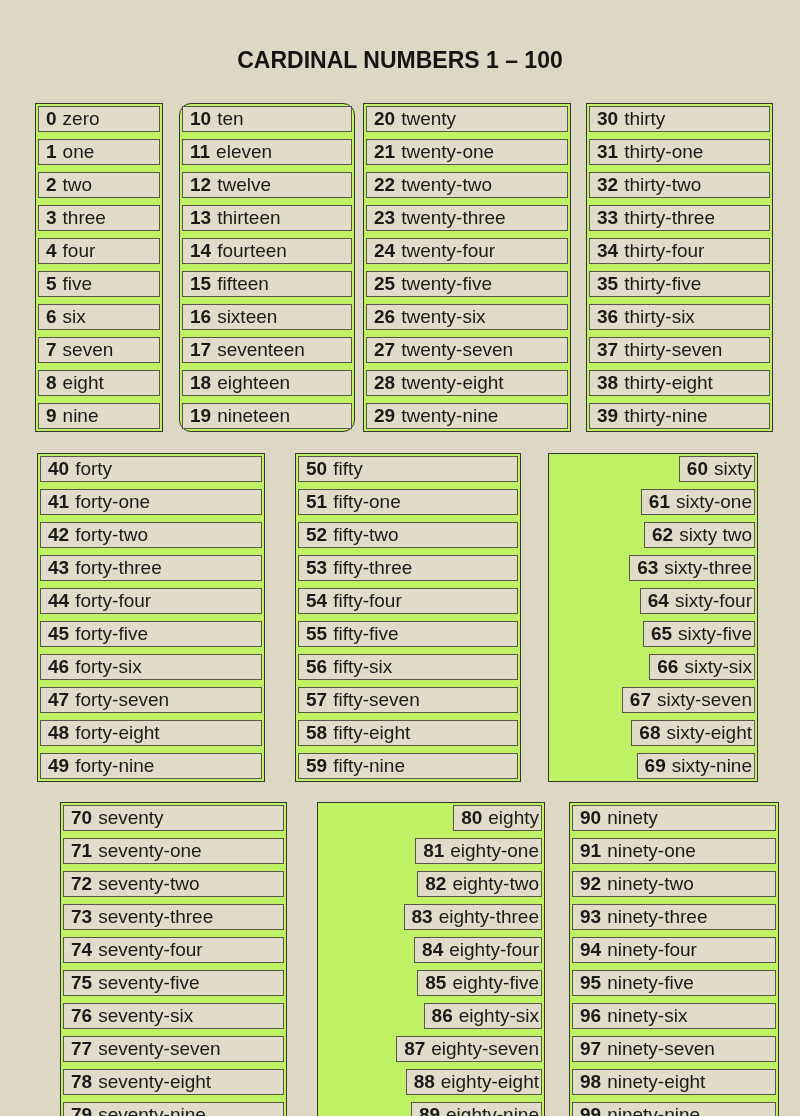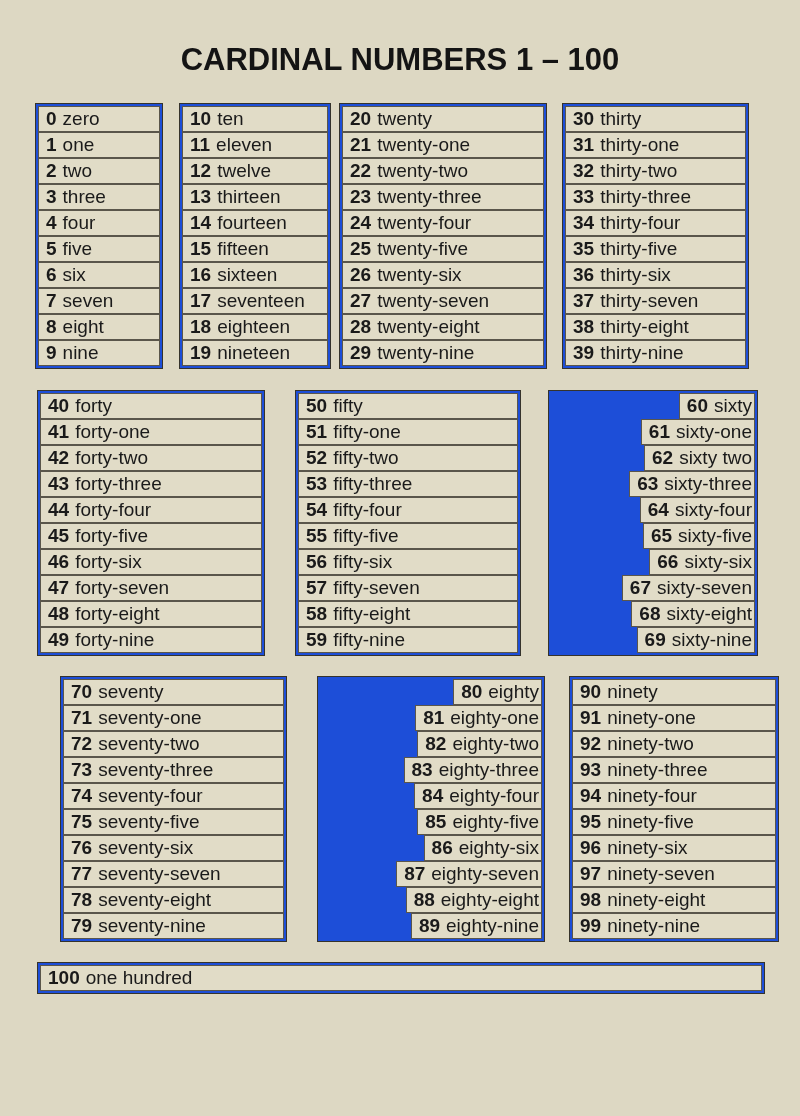--- a/index.html
+++ b/index.html
@@ -10,54 +10,54 @@
     height: 1116px;
     margin: 0 auto;
     background: #ddd8c3;
     font-family: "Liberation Sans", sans-serif;
     color: #1a1a1a;
     overflow: hidden;
     padding-top: 46px;
   }
   .title {
     text-align: center;
-    font-size: 31px;
+    font-size: 23px;
     font-weight: bold;
     line-height: 28px;
     color: #141414;
   }
   .trow {
     display: flex;
     align-items: flex-start;
   }
   .trow1 { margin-top: 29px; margin-left: 35px; }
   .trow2 { margin-top: 21px; margin-left: 37px; }
   .trow3 { margin-top: 20px; margin-left: 60px; }
   .ntable {
     border: 1px solid #35332c;
-    background: #1d4ed8;
+    background: #bef264;
     padding: 2px;
     display: flex;
     flex-direction: column;
-    gap: 0;
+    gap: 7px;
   }
   .cell {
     border: 1px solid #5a564b;
     background: #e1dcc7;
     font-size: 19px;
     line-height: 22px;
     padding: 1px 2px 1px 7px;
     white-space: nowrap;
     overflow: hidden;
   }
   .num { font-weight: bold; margin-right: 6px; }
   .word { font-weight: normal; }
   
   .t0 { width: 128px; }
-  .t1 { width: 152px; margin-left: 16px; }
+  .t1 { width: 176px; margin-left: 16px; border-radius: 12px; }
   .t2 { width: 208px; margin-left: 8px; }
   .t3 { width: 187px; margin-left: 15px; }
   
   .t4 { width: 228px; }
   .t5 { width: 226px; margin-left: 30px; }
   .t6 { width: 210px; margin-left: 27px; align-items: flex-end; }
   
   .t7 { width: 227px; }
   .t8 { width: 228px; margin-left: 30px; align-items: flex-end; }
   .t9 { width: 210px; margin-left: 24px; }

